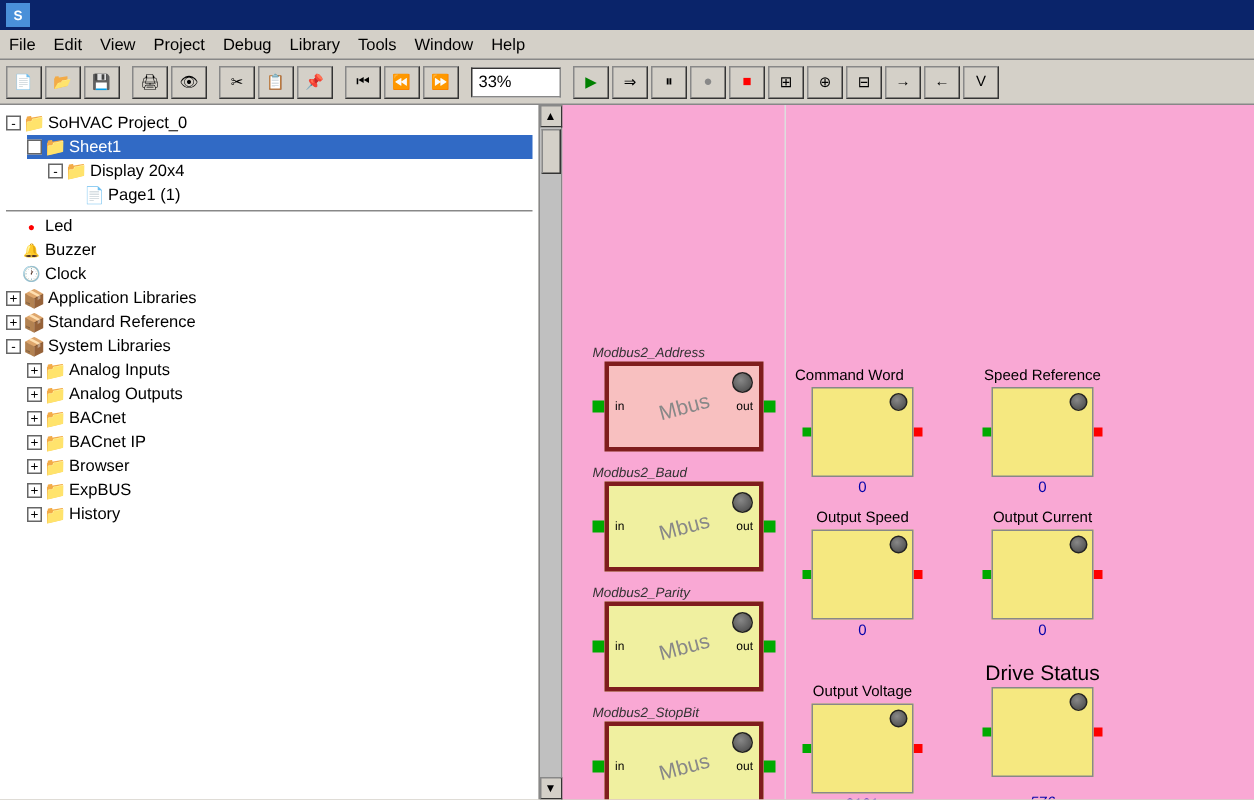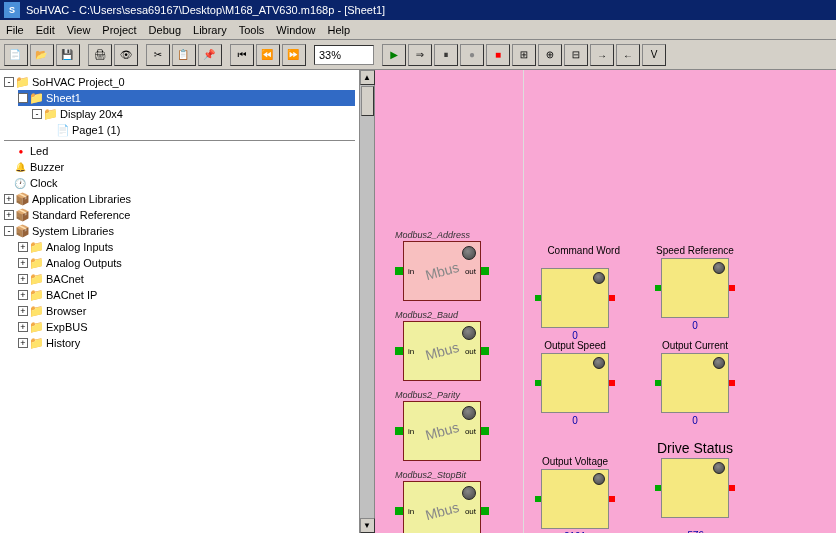--- a/index.html
+++ b/index.html
@@ -33,33 +33,32 @@
 
     
     .v-scrollbar { width: 15px; background: #d4d0c8; border-left: 1px solid #888; display: flex; flex-direction: column; align-items: center; }
     .scroll-btn { width: 15px; height: 15px; background: #d4d0c8; border: 1px outset #888; display: flex; align-items: center; justify-content: center; font-size: 8px; cursor: pointer; }
     .scroll-track { flex: 1; background: #c0c0c0; width: 100%; }
     .scroll-thumb { width: 13px; height: 30px; background: #d4d0c8; border: 1px outset #888; margin: 1px auto; cursor: pointer; }
 
     
     .canvas-area { flex: 1; background: #f9a8d4; position: relative; overflow: hidden; }
     .mbus-title { font-size: 9px; color: #333; margin-bottom: 1px; font-style: italic; }
-    .mbus-body { width: 78px; height: 60px; background: #f0f0a0; border: 1px solid #7f1d1d; position: relative; display: flex; align-items: center; justify-content: center; }
+    .mbus-body { width: 106px; height: 60px; background: #f0f0a0; border: 3px solid #7f1d1d; position: relative; display: flex; align-items: center; justify-content: center; }
     .mbus-body.pink { background: #f8c0c0; }
     .mbus-knob { position: absolute; top: 4px; right: 4px; width: 14px; height: 14px; background: radial-gradient(circle at 40% 35%, #888, #444); border-radius: 50%; border: 1px solid #222; }
 
     
     .list-separator { height: 1px; background: #888; margin: 2px 0; }
   </style>
 </head>
 <body>
 
 <div class="title-bar">
   <div class="title-bar-icon">S</div>
-  <span>SoHVAC - C:\Users\sesa69167\Desktop\M168_ATV630.m168p - [Sheet1]</span>
 </div>
 
 <div class="menu-bar">
   <div class="menu-item">File</div>
   <div class="menu-item">Edit</div>
   <div class="menu-item">View</div>
   <div class="menu-item">Project</div>
   <div class="menu-item">Debug</div>
   <div class="menu-item">Library</div>
   <div class="menu-item">Tools</div>
@@ -272,21 +271,21 @@
           <div style="position:absolute; font-size:14px; color:#888; transform:rotate(-15deg);">Mbus</div>
           <span style="font-size:8px; position:absolute; right:4px; top:50%; transform:translateY(-50%);">out</span>
         </div>
         <div style="width:8px; height:8px; background:#00aa00;"></div>
       </div>
     </div>
 
     <div style="position:absolute; left:148px; top:0; bottom:0; width:1px; background:#ddd;"></div>
 
     <div style="position:absolute; left:155px; top:175px; width:90px;">
-      <div style="font-size:10px; text-align:right; margin-bottom:12px;">Command Word</div>
+      <div style="font-size:10px; text-align:left; margin-bottom:2px;">Command Word</div>
       <div style="display:flex; align-items:center; justify-content:center;">
         <div style="width:6px; height:6px; background:#00aa00;"></div>
         <div style="width:68px; height:60px; background:#f5e880; border:1px solid #888; position:relative; display:flex; align-items:center; justify-content:center;">
           <div style="position:absolute; top:3px; right:3px; width:12px; height:12px; background:radial-gradient(circle at 40% 35%, #888, #444); border-radius:50%; border:1px solid #222;"></div>
         </div>
         <div style="width:6px; height:6px; background:red;"></div>
       </div>
       <div style="font-size:10px; text-align:center; color:#00a; margin-top:2px;">0</div>
     </div>
 

